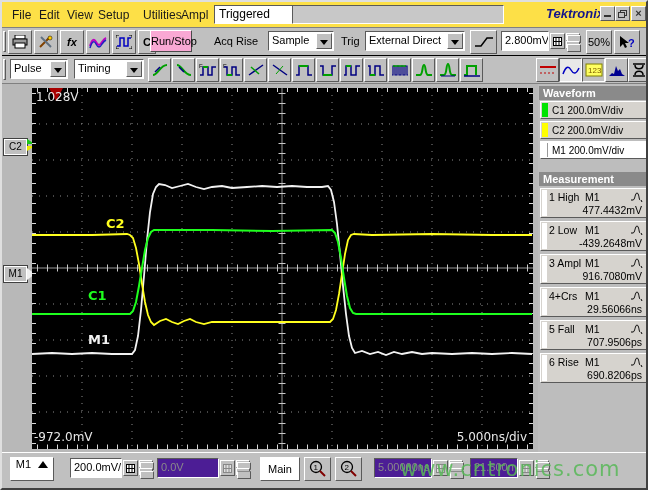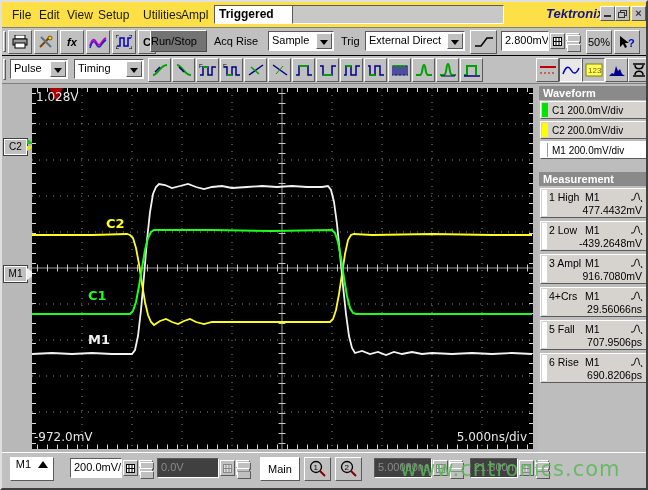--- a/index.html
+++ b/index.html
@@ -10,50 +10,50 @@
   .sunken { border:1px solid; border-color:#5a5a5a #ffffff #ffffff #5a5a5a; background:#ffffff; }
   .tbtn { position:absolute; width:24px; height:24px; border:1px solid; border-color:#ffffff #5a5a5a #5a5a5a #ffffff;
           background:#c0c0c0; display:flex; align-items:center; justify-content:center; font-size:11px; }
   .ibtn { position:absolute; width:23px; height:24px; border:1px solid; border-color:#ffffff #5a5a5a #5a5a5a #ffffff;
           background:#c0c0c0; display:flex; align-items:center; justify-content:center; }
   
   #menubar { position:absolute; left:0; top:0; width:100%; height:26px; background:#fde047;
              border-bottom:1px solid #808080; }
   .menu-item { position:absolute; top:4px; font-size:12px; color:#1a1a1a; padding:2px 4px; }
   #status-box { position:absolute; left:175px; top:3px; width:108px; height:19px; font-size:12px;
-                padding:1px 4px; color:#000;font-weight:bold; }
+                padding:1px 4px; color:#000; }
   #status-box2 { position:absolute; left:290px; top:3px; width:212px; height:19px; background:#c8c8c8; }
   #brand { position:absolute; left:544px; top:4px; font-size:13px; font-weight:bold; font-style:italic;
            color:#14148c; letter-spacing:0; }
   #brand i { color:#c00000; font-style:normal; }
   .winbtn { position:absolute; top:4px; width:15px; height:15px; font-size:9px; line-height:12px;
             text-align:center; color:#333; }
   
   #toolbar1 { position:absolute; left:0; top:26px; width:100%; height:28px; background:#c0c0c0;
               border-bottom:1px solid #000000; }
   #toolbar2 { position:absolute; left:0; top:54px; width:100%; height:28px; background:#c0c0c0;
               border-bottom:1px solid #808080; }
   .handle { position:absolute; left:1px; top:3px; width:3px; height:21px;
             border:1px solid; border-color:#ffffff #5a5a5a #5a5a5a #ffffff; }
-  .runstop { position:absolute; left:148px; top:2px; width:57px; height:22px; background:#737373;
+  .runstop { position:absolute; left:148px; top:2px; width:42px; height:22px; background:#f9a8d4;
              border:1px solid; border-color:#ffffff #4a4a4a #4a4a4a #ffffff; color:#000;
-             font-size:11px; line-height:20px; }
+             font-size:11px; text-align:center; line-height:20px; }
   .lbl { position:absolute; font-size:11px; color:#000; top:7px; }
   .combo { position:absolute; top:3px; height:20px; background:#fff; border:1px solid;
            border-color:#5a5a5a #ffffff #ffffff #5a5a5a; font-size:11px;padding-left:40px; }
   .combo .cval { position:absolute; left:3px; top:2px; color:#000; white-space:nowrap; }
   .combo .cbtn { position:absolute; right:1px; top:1px; width:16px; height:16px; background:#c0c0c0;
                  border:1px solid; border-color:#ffffff #5a5a5a #5a5a5a #ffffff; }
   .arrow-down { width:0; height:0; border-left:4px solid transparent; border-right:4px solid transparent;
                 border-top:5px solid #000; position:absolute; left:3px; top:6px; }
   .spin { position:absolute; top:3px; height:20px; }
   .spin .field { position:absolute; left:0; top:0; height:20px; background:#fff; border:1px solid;
                  border-color:#5a5a5a #ffffff #ffffff #5a5a5a; font-size:11px; color:#000;
                  padding:2px 3px; white-space:nowrap; overflow:hidden; }
-  .spin.disabled .field { background:#404040; color:#8a8a8a; }
+  .spin.disabled .field { background:#4c1d95; color:#8a8a8a; }
   .kbd-btn { position:absolute; top:2px; width:15px; height:16px; background:#c0c0c0; border:1px solid;
              border-color:#ffffff #5a5a5a #5a5a5a #ffffff; display:flex; align-items:center; justify-content:center; }
   .updown { position:absolute; top:2px; width:14px; height:16px; }
   .updown div { position:absolute; left:0; width:14px; height:8px; background:#c0c0c0; border:1px solid;
                 border-color:#ffffff #5a5a5a #5a5a5a #ffffff; }
   .updown .u { top:0; } .updown .d { top:8px; }
   .tri-u { width:0;height:0;border-left:3px solid transparent;border-right:3px solid transparent;
            border-bottom:4px solid #000; position:absolute; left:3px; top:1px; }
   .tri-d { width:0;height:0;border-left:3px solid transparent;border-right:3px solid transparent;
            border-top:4px solid #000; position:absolute; left:3px; top:2px; }

